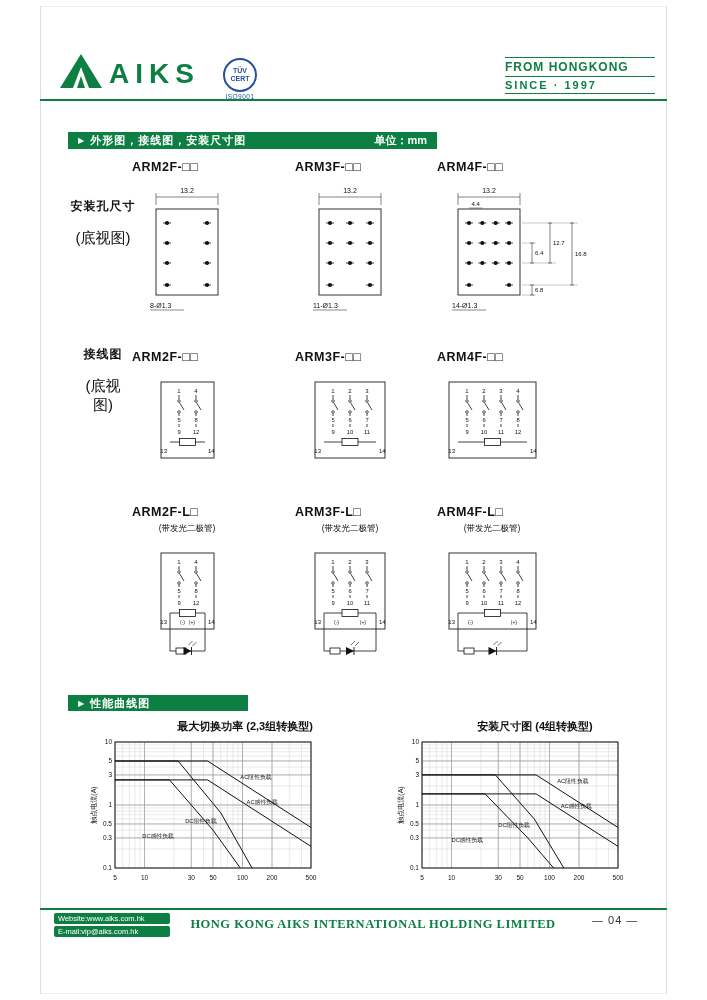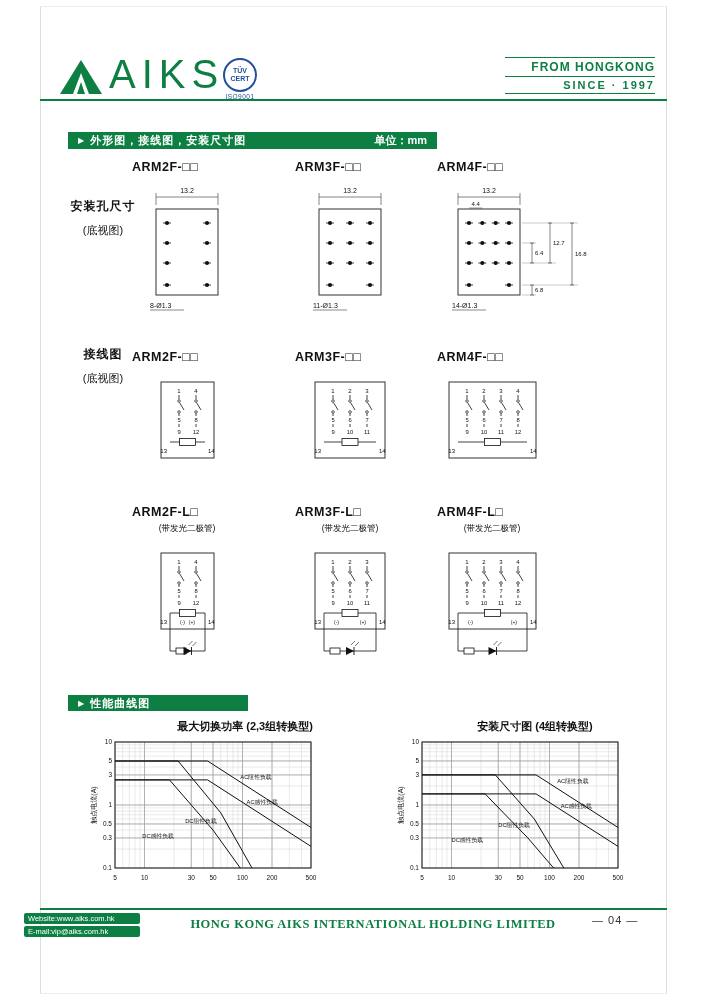--- a/index.html
+++ b/index.html
@@ -3,61 +3,61 @@
 <meta charset="utf-8">
 <style>
   *{margin:0;padding:0;box-sizing:border-box}
   body{margin:0;background:#ffffff;font-family:"Liberation Sans","DejaVu Sans",sans-serif;color:#111}
   .page{position:relative;width:707px;height:1000px;background:#fff;overflow:hidden}
   .abs{position:absolute}
   #frame{left:40px;top:6px;width:627px;height:988px;border-left:1px solid #ddd;border-right:1px solid #ddd;
          border-top:1px solid #eee;border-bottom:1px solid #eee;pointer-events:none}
   
   #logo{left:60px;top:54px;display:flex;align-items:flex-end;gap:7px}
-  #brand{font-size:40px;font-weight:normal;color:#0d7f42;letter-spacing:6px;line-height:1}
+  #brand{font-size:28px;font-weight:bold;color:#0d7f42;letter-spacing:6px;line-height:1}
   #tuv{left:214px;top:58px;width:52px;text-align:center;color:#234f9d}
   .tuv-circle{width:34px;height:34px;border:2px solid #234f9d;border-radius:50%;margin:0 auto;
               display:flex;flex-direction:column;align-items:center;justify-content:center;
               font-size:7px;font-weight:bold;line-height:1.15}
   .tuv-iso{font-size:6.5px;margin-top:1px;letter-spacing:.5px}
-  #origin{right:52px;top:57px;width:150px;text-align:right;color:#0d7f42}
+  #origin{right:52px;top:57px;width:150px;text-align:left;color:#0d7f42}
   #origin .from{font-size:12px;font-weight:bold;letter-spacing:1px;border-top:1.5px solid #0d7f42;
                 border-bottom:1px solid #0d7f42;padding:2px 0}
   #origin .since{font-size:11px;font-weight:bold;letter-spacing:2px;border-bottom:1.5px solid #0d7f42;padding:2px 0}
   #hr-rule{left:40px;top:99px;width:627px;height:2px;background:#0d7f42}
   
   .banner{background:#0d7f42;color:#fff;display:flex;align-items:center;padding:0 10px;gap:6px}
   #banner1{left:68px;top:132px;width:369px;height:17px;font-size:11px}
   #banner2{left:68px;top:695px;width:180px;height:16px;font-size:11px}
   .banner .arrow{font-size:8px}
   .banner .banner-title{font-weight:bold;letter-spacing:1px}
   .banner .banner-unit{margin-left:auto;font-weight:bold}
   
   .model-title{position:absolute;width:110px;text-align:left;font-weight:bold;font-size:12.5px;letter-spacing:.5px}
   .r1{top:160px}.r2{top:350px}.r3{top:505px}
   .c1{left:132px}.c2{left:295px}.c3{left:437px}
   .led-sub{position:absolute;width:110px;text-align:center;font-size:8.5px;top:523px}
   .side-label{position:absolute;text-align:center}
   .side-label .main{font-weight:bold;font-size:12px;letter-spacing:1px}
-  .side-label .sub{font-size:11px;margin-top:8px}
+  .side-label .sub{font-size:15px;margin-top:14px}
   #lbl-mount{left:70px;top:198px;width:66px}
   #lbl-wiring{left:76px;top:346px;width:54px}
   .diag-host{position:absolute}
   #mount-0{left:130px;top:181px}#mount-1{left:293px;top:181px}#mount-2{left:432px;top:181px}
   #wiring-0{left:143px;top:372px}#wiring-1{left:297px;top:372px}#wiring-2{left:431px;top:372px}
   #led-0{left:143px;top:543px}#led-1{left:297px;top:543px}#led-2{left:431px;top:543px}
   
   .chart-title{position:absolute;text-align:center;font-size:11px;font-weight:bold;top:719px}
   #ctitle-0{left:120px;width:250px}
   #ctitle-1{left:415px;width:240px}
   #chart-0{left:89px;top:734px}
   #chart-1{left:396px;top:734px}
   
   #f-rule{left:40px;top:908px;width:627px;height:1.5px;background:#0d7f42}
-  #contact{left:24px;top:913px;width:116px}
+  #contact{left:54px;top:913px;width:116px}
   #contact .cbox{background:#0d7f42;color:#fff;font-size:7.5px;padding:1px 4px;margin-bottom:2px;
                  border-radius:2px;white-space:nowrap}
   #company{left:158px;top:917px;width:430px;text-align:center;
            font-family:"Liberation Serif","DejaVu Serif",serif;font-weight:bold;font-size:12.5px;
            color:#0d7f42;letter-spacing:.5px}
   #pageno{left:592px;top:914px;font-size:11px;color:#333;letter-spacing:1px}
   #wm1{right:38px;top:922px;font-size:21px;color:#bdbdbd;letter-spacing:1px;z-index:3;pointer-events:none}
   #wm2{right:56px;top:950px;font-size:20px;color:#c4c4c4;z-index:3;pointer-events:none}
   svg{font-family:"Liberation Sans","DejaVu Sans",sans-serif;display:block}
 </style>

